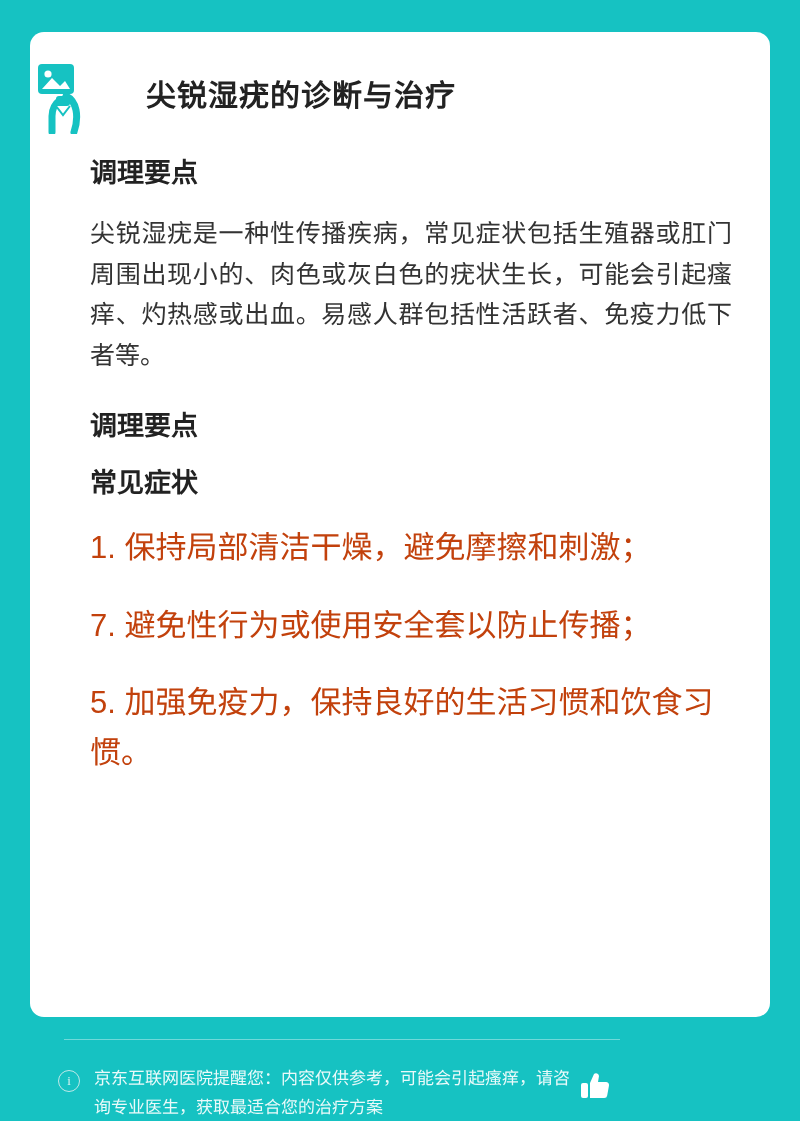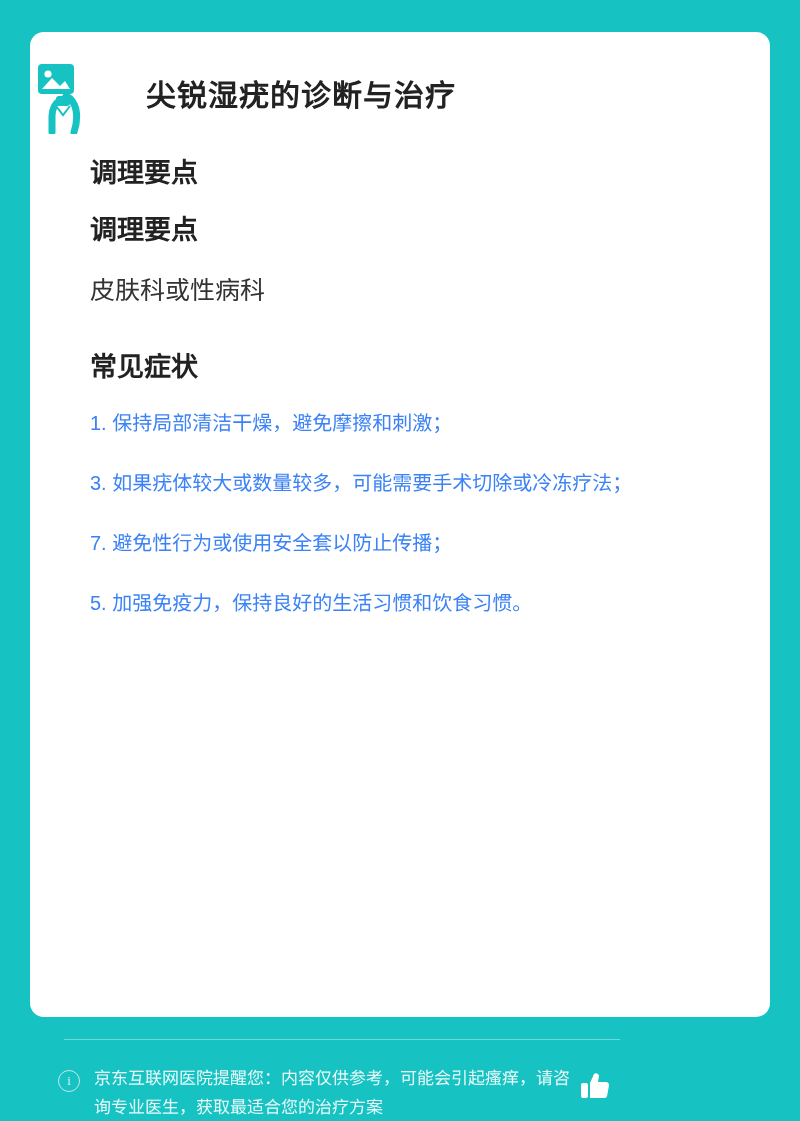--- a/index.html
+++ b/index.html
@@ -65,22 +65,22 @@
     color: #333333;
     line-height: 1.6;
     margin: 0 0 40px 22px;
   }
   .tips-list {
     margin: 0 0 0 22px;
     padding: 0;
     list-style: none;
   }
   .tips-list li {
-    font-size: 20px;
-    color: #3b82f6;
+    font-size: 31px;
+    color: #c2410c;
     line-height: 1.6;
     margin-bottom: 28px;
   }
 
   .footer {
     position: relative;
     margin: 22px 0 0 0;
     padding: 12px 10px 0 10px;
     min-height: 76px;
   }
@@ -143,28 +143,27 @@
         <path d="M30 34 q8 4 10 14 q2 10 -2 22" stroke="#16c2c2" stroke-width="7" fill="none" stroke-linecap="round"></path>
         <path d="M24 38 q-8 6 -8 16 l0 16" stroke="#16c2c2" stroke-width="7" fill="none" stroke-linecap="round"></path>
         <rect x="20" y="34" width="14" height="10" rx="3" fill="#16c2c2"></rect>
         <path d="M20 44 l7 9 l7 -9" fill="#ffffff" stroke="#16c2c2" stroke-width="2"></path>
       </svg>
     </div>
 
     <h1 class="title">尖锐湿疣的诊断与治疗</h1>
 
     <h2 class="section">调理要点</h2>
+    <p class="body-text">尖锐湿疣是一种性传播疾病，常见症状包括生殖器或肛门周围出现小的、肉色或灰白色的疣状生长，可能会引起瘙痒、灼热感或出血。易感人群包括性活跃者、免疫力低下者等。</p>
 
     <h2 class="section">调理要点</h2>
-    <p class="plain-text">皮肤科或性病科</p>
 
     <h2 class="section">常见症状</h2>
     <ul class="tips-list">
       <li>1. 保持局部清洁干燥，避免摩擦和刺激；</li>
-      <li>3. 如果疣体较大或数量较多，可能需要手术切除或冷冻疗法；</li>
       <li>7. 避免性行为或使用安全套以防止传播；</li>
       <li>5. 加强免疫力，保持良好的生活习惯和饮食习惯。</li>
     </ul>
 
   </div>
 
   <div class="footer">
     <div class="footer-rule"></div>
     <div class="footer-inner">
       <div class="footer-left">

